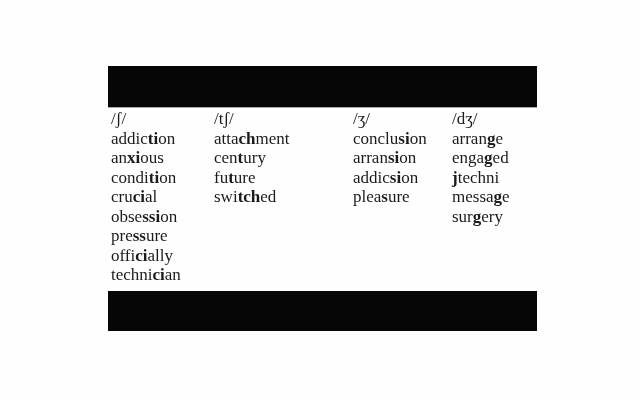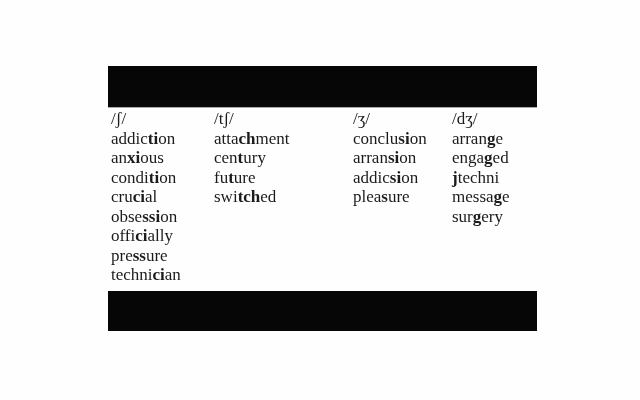--- a/index.html
+++ b/index.html
@@ -45,22 +45,22 @@
 
     <div class="bar bar-top"></div>
 
     <div class="col col-1">
       <div class="hdr">/ʃ/</div>
       <div class="word"><span>addic</span><span class="b">ti</span><span>on</span></div>
       <div class="word"><span>an</span><span class="b">xi</span><span>ous</span></div>
       <div class="word"><span>condi</span><span class="b">ti</span><span>on</span></div>
       <div class="word"><span>cru</span><span class="b">ci</span><span>al</span></div>
       <div class="word"><span>obse</span><span class="b">ssi</span><span>on</span></div>
+      <div class="word"><span>pre</span><span class="b">ss</span><span>ure</span></div>
       <div class="word"><span>offi</span><span class="b">ci</span><span>ally</span></div>
-      <div class="word"><span>pre</span><span class="b">ss</span><span>ure</span></div>
       <div class="word"><span>techni</span><span class="b">ci</span><span>an</span></div>
     </div>
 
     <div class="col col-2">
       <div class="hdr">/tʃ/</div>
       <div class="word"><span>atta</span><span class="b">ch</span><span>ment</span></div>
       <div class="word"><span>cen</span><span class="b">t</span><span>ury</span></div>
       <div class="word"><span>fu</span><span class="b">t</span><span>ure</span></div>
       <div class="word"><span>swi</span><span class="b">tch</span><span>ed</span></div>
     </div>

